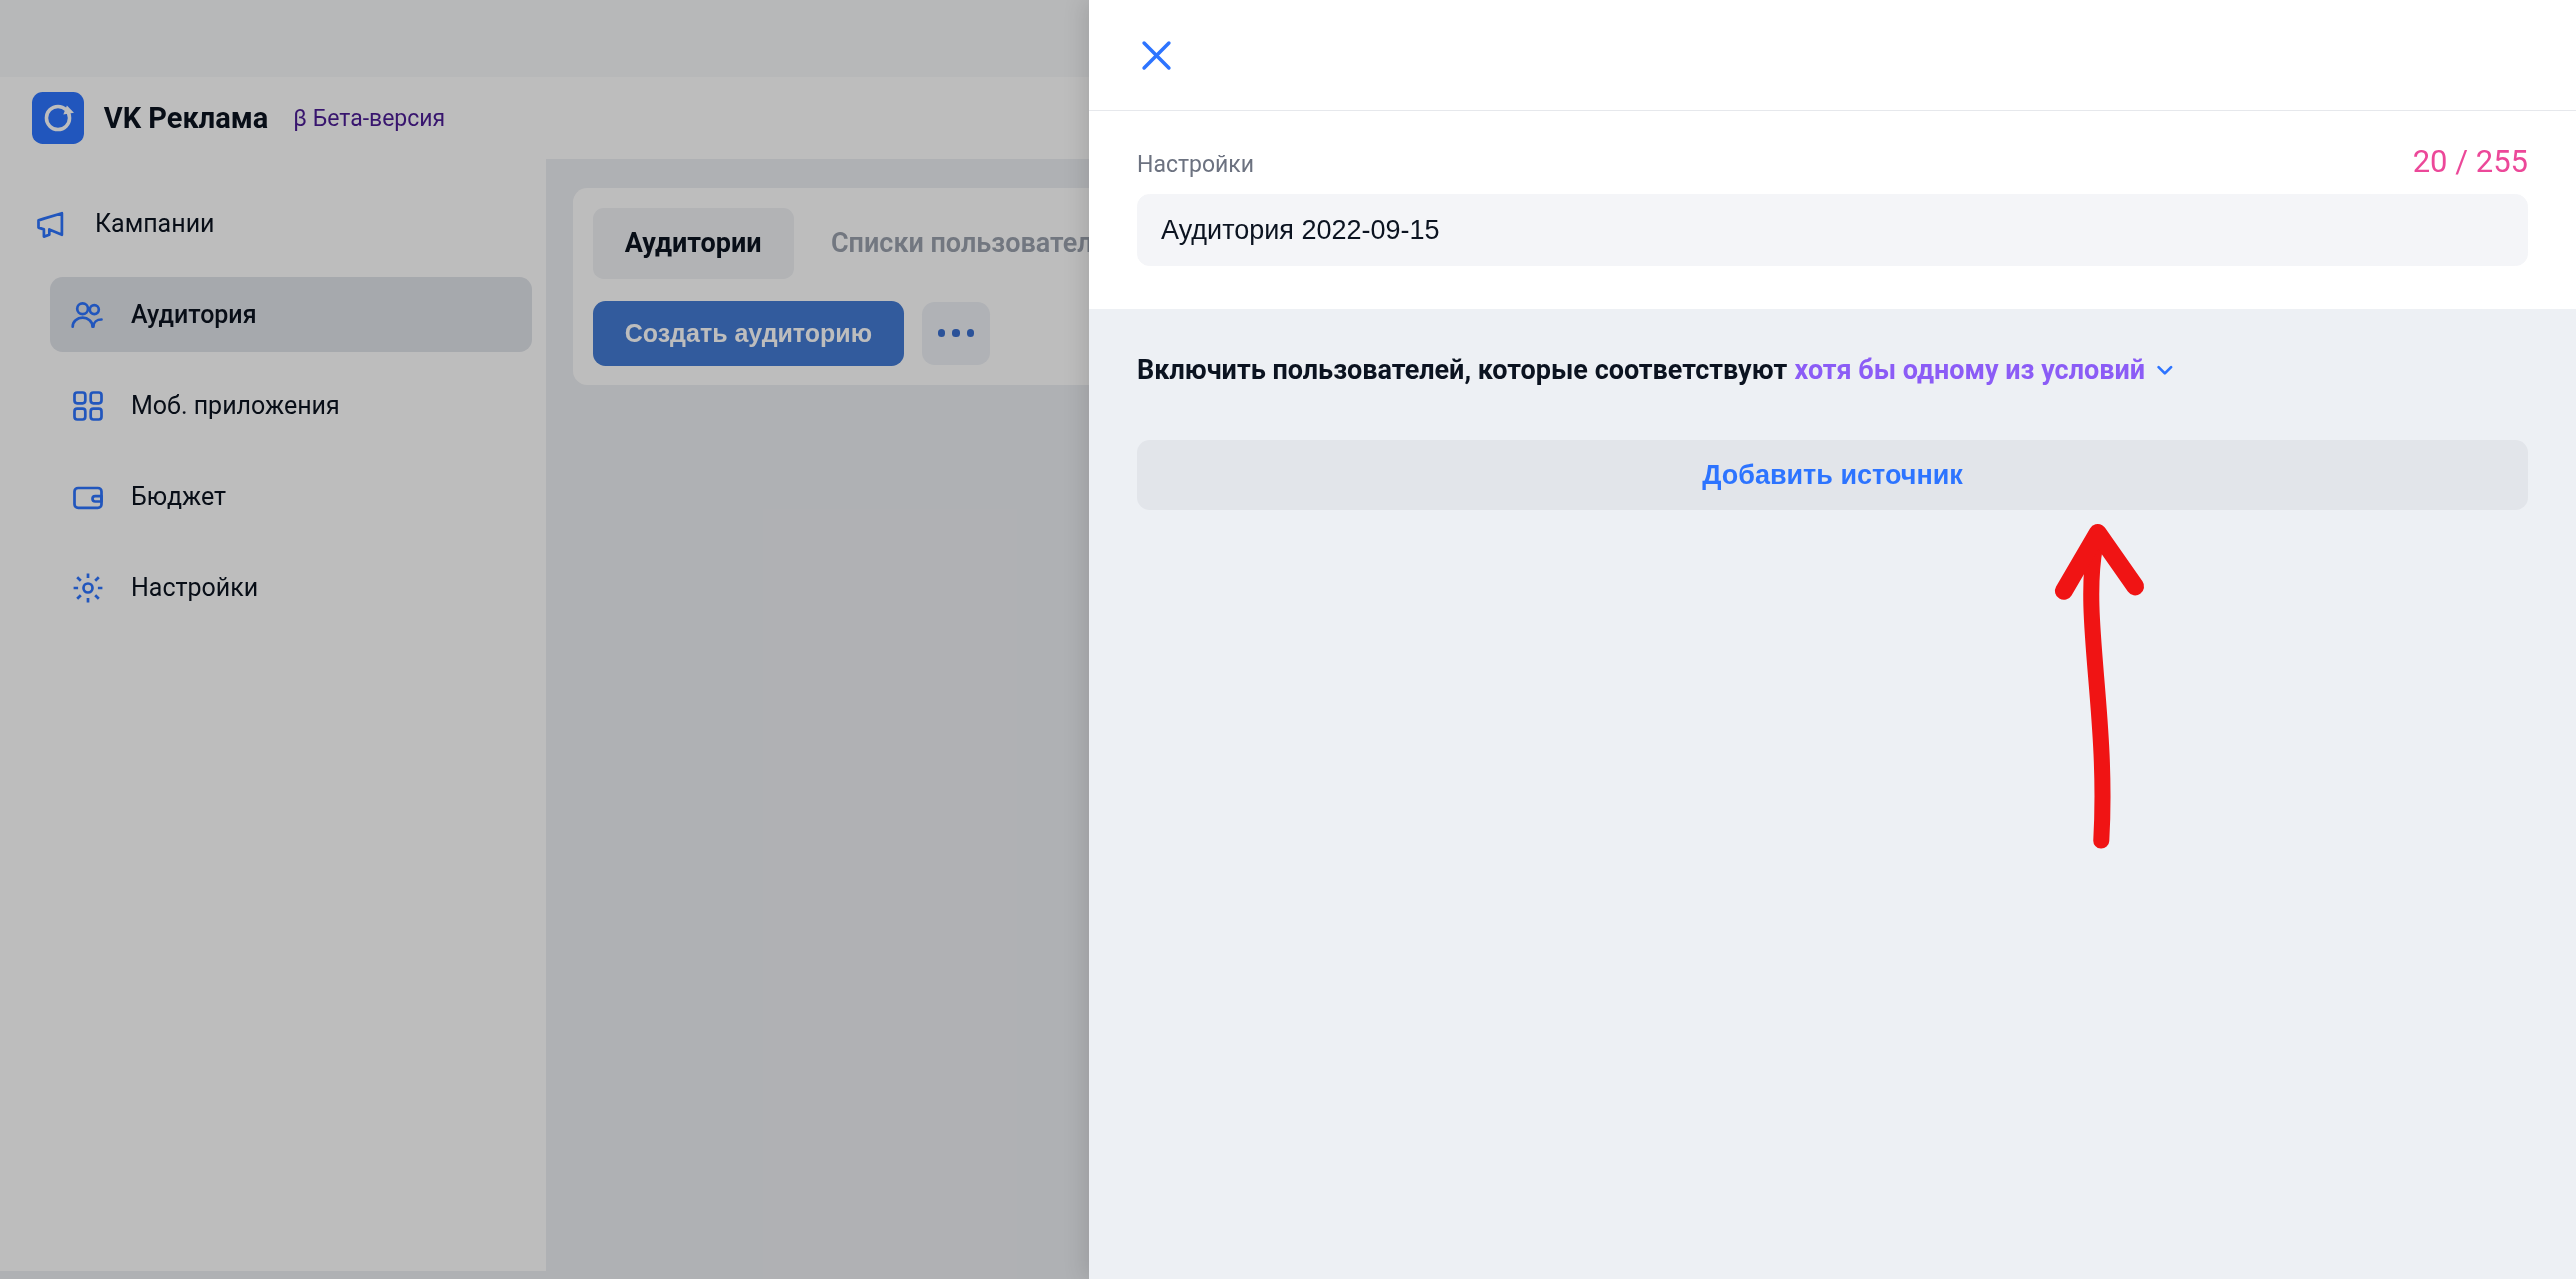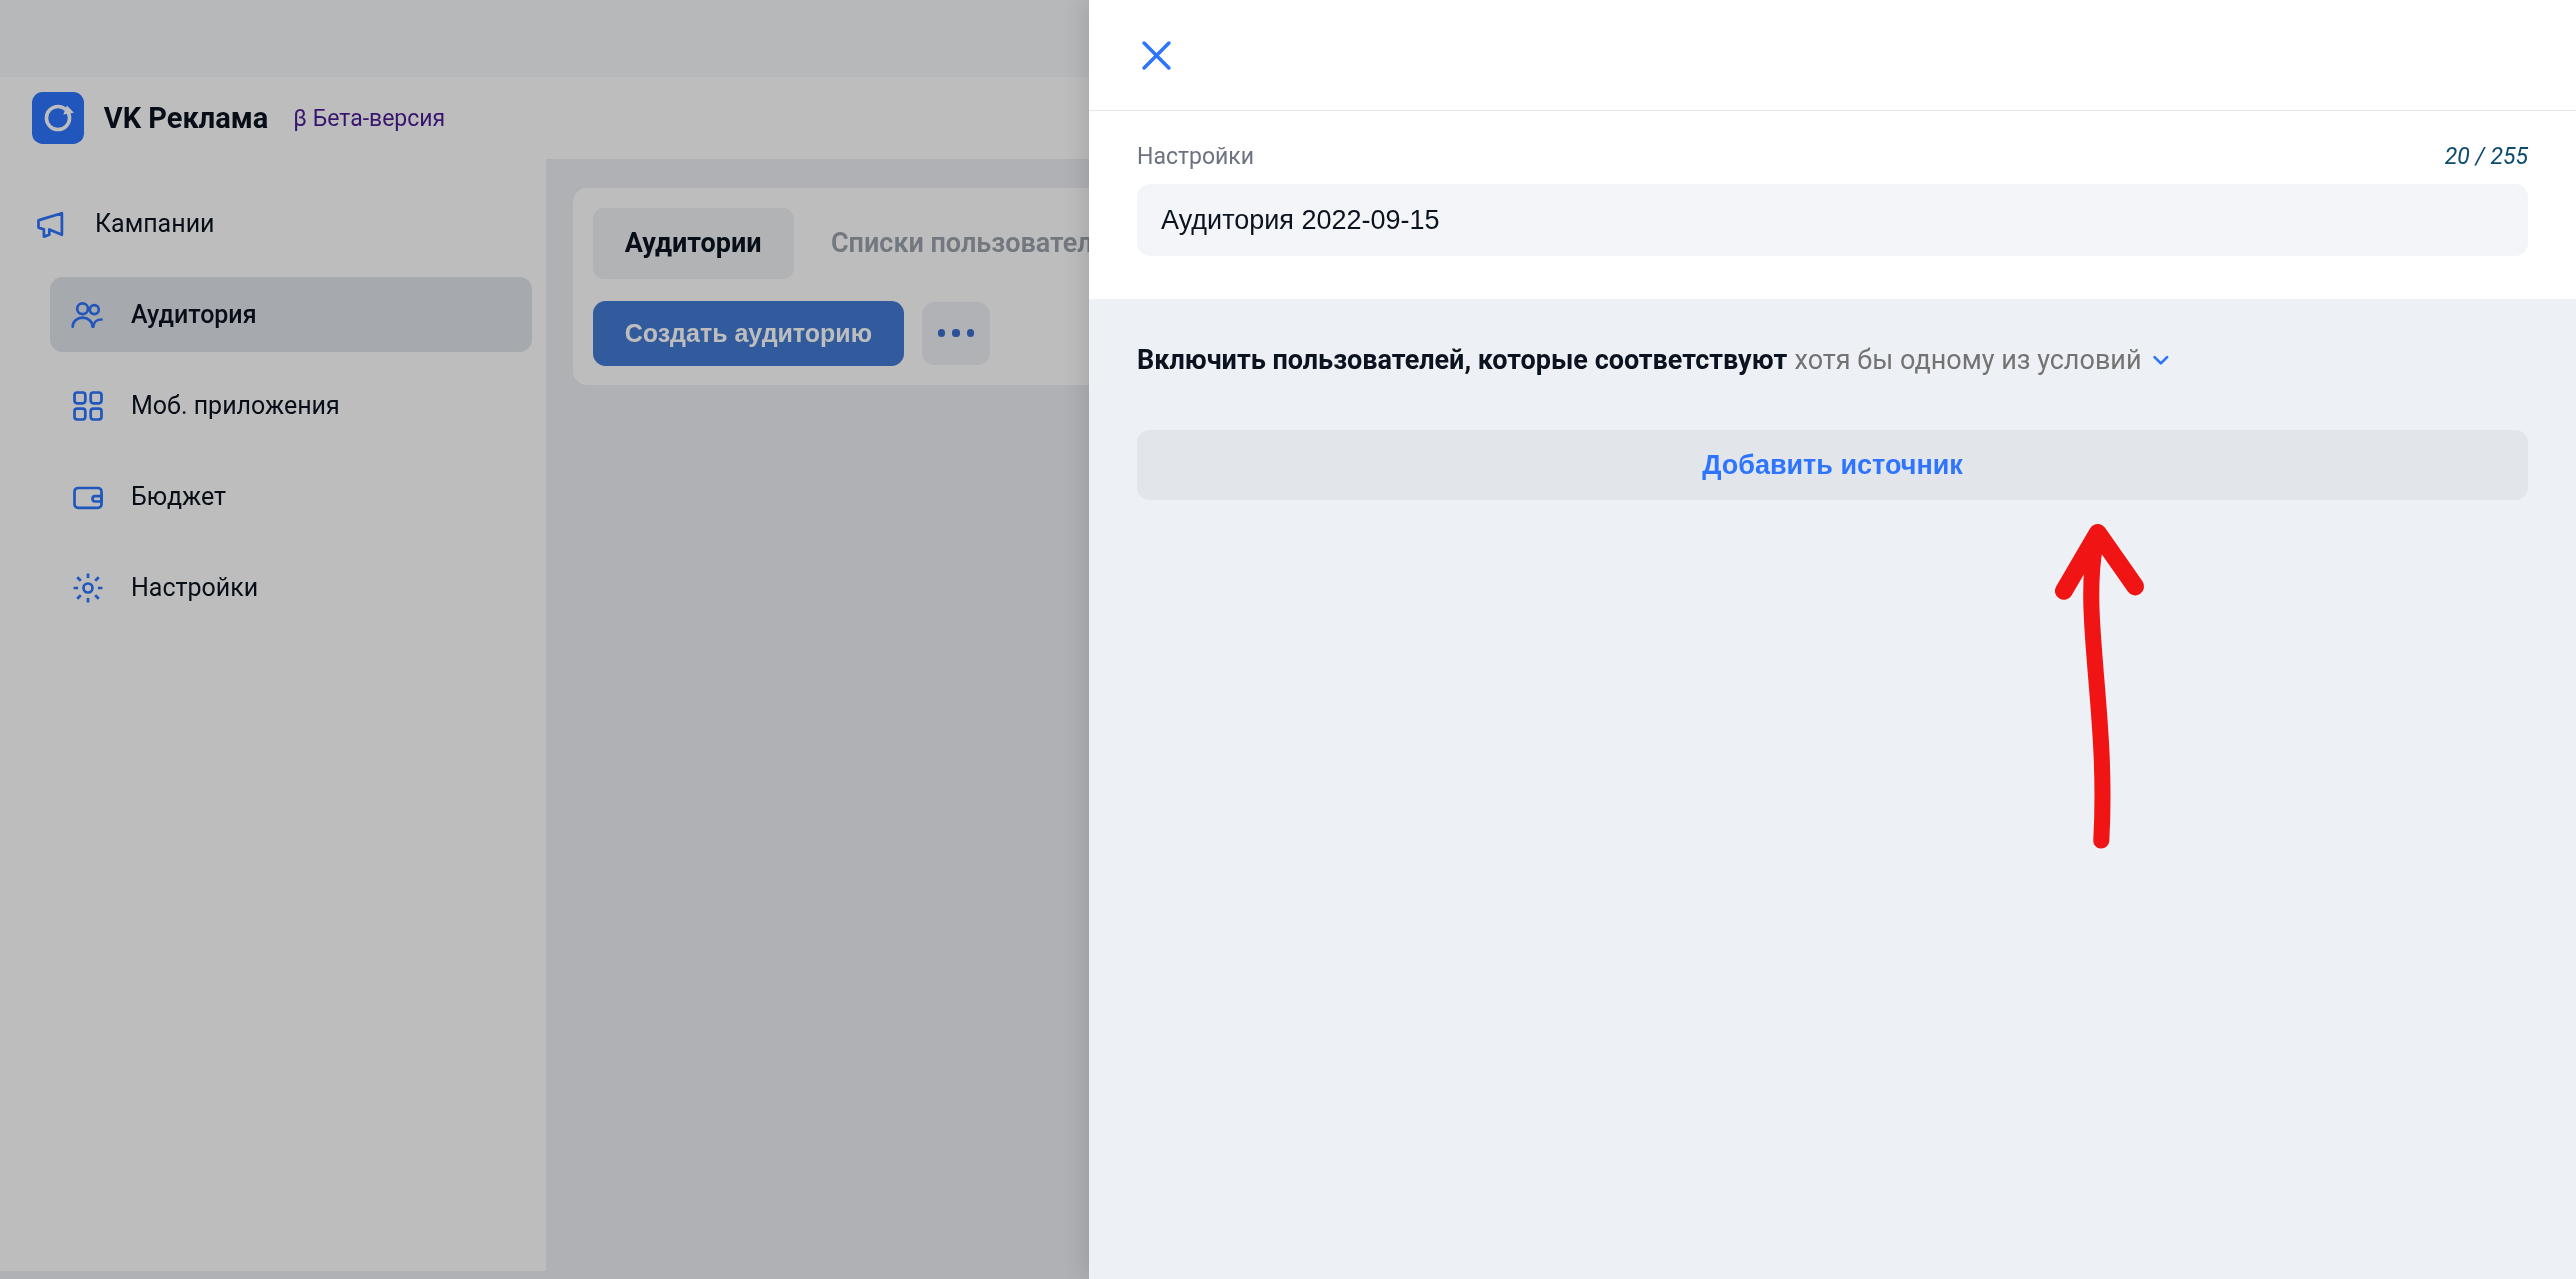--- a/index.html
+++ b/index.html
@@ -95,31 +95,31 @@
     padding: 0 48px;
     border-bottom: 1.8px solid #e6e8ec;
   }
   .close-btn { width: 39px; height: 39px; color: #2d74ff; cursor: pointer; display: flex; align-items: center; justify-content: center; }
   .close-btn svg { width: 100%; height: 100%; stroke: currentColor; }
   .panel-title { font-size: 34px; font-weight: 700; color: #0b1320; }
 
   .panel-section { padding: 32px 48px 43px; }
   .field-label-row { display: flex; justify-content: space-between; align-items: baseline; margin-bottom: 14.3px; }
   .field-label { font-size: 23px; color: #6c7280; }
-  .field-counter { font-size: 23px; color: #0c4a6e; font-style: italic; }
+  .field-counter { font-size: 31px; color: #ec4899; }
   .text-input {
     width: 100%; height: 72px;
     background: #f4f5f8; border: 0.9px solid #f4f5f8; border-radius: 12.5px;
     font-size: 27px; color: #0b1320; padding: 0 23px;
     outline: none;
   }
 
   .panel-gray { background: #edf0f4; flex: 1; padding: 45px 48px; }
   .include-line { font-size: 27px; font-weight: 700; color: #0b1320; display: flex; align-items: center; flex-wrap: wrap; gap: 7.2px; }
-  .cond-link { color: #737373; font-weight: 400; display: inline-flex; align-items: center; gap: 10px; cursor: pointer; }
+  .cond-link { color: #8b5cf6; font-weight: 700; display: inline-flex; align-items: center; gap: 10px; cursor: pointer; }
   .cond-link .chev { width: 19.7px; height: 19.7px; }
   .add-source {
     margin-top: 54px;
     width: 100%; height: 70px;
     background: #e2e5ea; border: none; border-radius: 12.5px;
     font-size: 27px; font-weight: 600; color: #2d74ff;
     cursor: pointer;
   }
 
   

